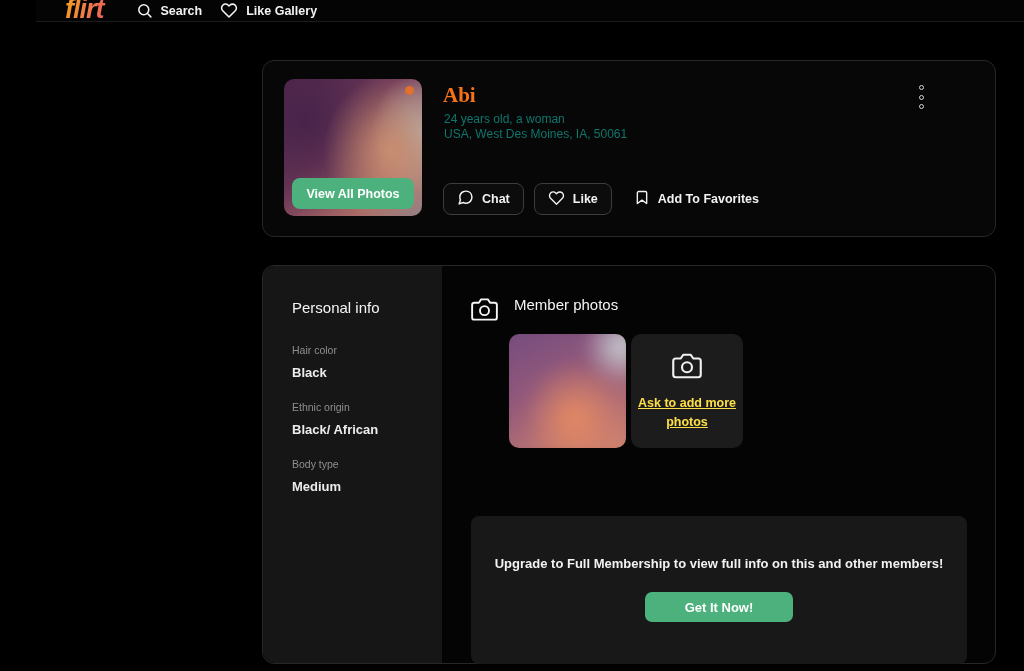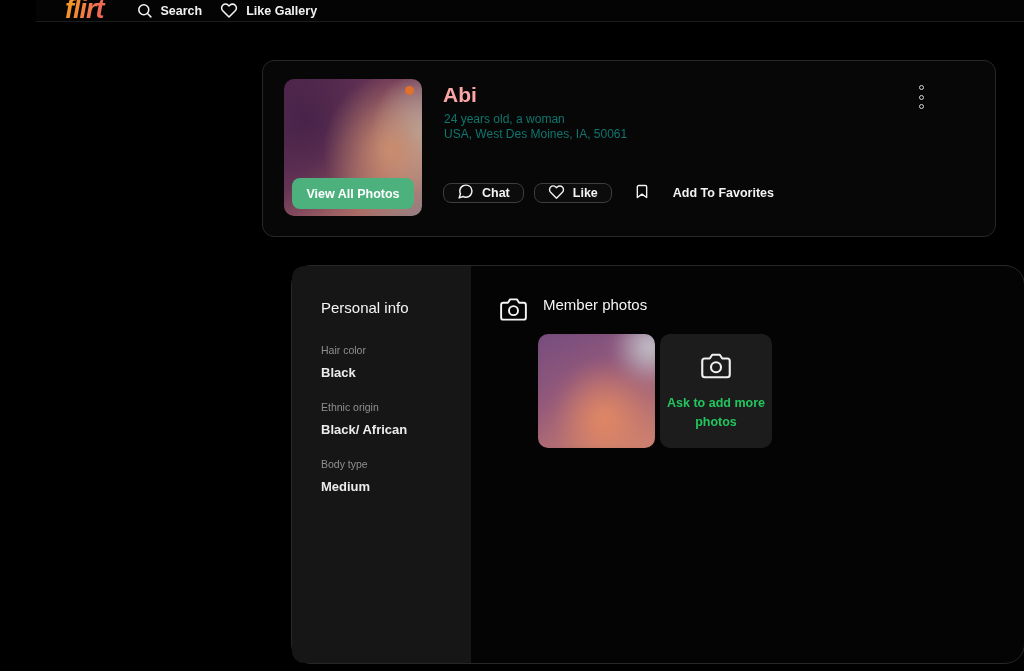--- a/index.html
+++ b/index.html
@@ -43,48 +43,48 @@
   .online-dot {
     position: absolute; right: 8px; top: 7px; width: 9px; height: 9px;
     border-radius: 50%; background: #e0702a;
   }
   .view-all-btn {
     position: absolute; left: 50%; bottom: 7px; transform: translateX(-50%);
     width: 122px; height: 31px; border: none; border-radius: 8px;
     background: #4cb17d; color: #fff; font-size: 12.5px; font-weight: 700;
     font-family: inherit; cursor: pointer; white-space: nowrap;
   }
-  .profile-name { position: absolute; left: 180px; top: 22px; font-size: 21px; font-weight: 600; color: #fca5a5; }
+  .profile-name { position: absolute; left: 180px; top: 22px; font-size: 21px; font-weight: 600; color: #f97316; font-family: Liberation Serif, serif; }
   .profile-sub { position: absolute; left: 181px; font-size: 12px; color: #0f766e; }
   .sub1 { top: 51px; }
   .sub2 { top: 66px; }
   .kebab {
     position: absolute; right: 63px; top: 23px; width: 22px; height: 26px;
     display: flex; flex-direction: column; align-items: center; justify-content: space-between;
     cursor: pointer; padding: 1px 0;
   }
   .kebab span {
     width: 5px; height: 5px; border-radius: 50%;
     border: 1.5px solid #d6d6d6; background: transparent;
   }
   .actions { position: absolute; left: 180px; top: 122px; display: flex; align-items: center; gap: 10px; }
   .action-btn {
-    display: flex; align-items: center; gap: 8px; height: 20px; padding: 0 13px;
+    display: flex; align-items: center; gap: 8px; height: 32px; padding: 0 13px;
     background: #0c0c0c; border: 1px solid #3d3d3d; border-radius: 8px;
     color: #f2f2f2; font-size: 12.5px; font-weight: 700; font-family: inherit; cursor: pointer;
   }
   .action-link {
-    display: flex; align-items: center; gap: 23px; margin-left: 12px;
+    display: flex; align-items: center; gap: 8px; margin-left: 12px;
     color: #f2f2f2; font-size: 12.5px; font-weight: 700; cursor: pointer; background: none; border: none; font-family: inherit;
   }
 
   
   .info-card {
     position: absolute; left: 262px; top: 265px; width: 734px; height: 399px;
-    background: #040404; border: 1px solid #272727; border-radius: 20px; margin-left: 29px;
+    background: #040404; border: 1px solid #272727; border-radius: 12px;
   }
   .sidebar {
     position: absolute; left: 0; top: 0; width: 179px; height: 100%;
     background: #161616; border-radius: 12px 0 0 12px; padding: 33px 20px 0 29px;
   }
   .sidebar-title { font-size: 15px; font-weight: 500; color: #f5f5f5; margin-bottom: 28px; }
   .field { margin-bottom: 21px; }
   .field-label { font-size: 10.5px; color: #8f8f8f; margin-bottom: 9px; }
   .field-value { font-size: 13px; font-weight: 600; color: #ececec; }
 
@@ -103,21 +103,21 @@
     position: absolute; inset: -12px;
     background:
       radial-gradient(70px 80px at 55% 70%, #e58a63 0%, rgba(229,138,99,0) 75%),
       radial-gradient(55px 55px at 88% 18%, #c7ccd1 0%, rgba(199,204,209,0) 70%),
       linear-gradient(155deg, #6f4a80 0%, #94597a 45%, #d98a6d 100%);
     filter: blur(7px);
   }
   .tile-ask {
     width: 112px; height: 114px; border-radius: 10px; background: #1c1c1c;
     display: flex; flex-direction: column; align-items: center; justify-content: center;
-    gap: 10px; cursor: pointer; border: none; color: #22c55e; font-family: inherit;
+    gap: 10px; cursor: pointer; border: none; color: #fde047; font-family: inherit; text-decoration: underline;
   }
   .tile-ask-label { font-size: 12.5px; font-weight: 700; line-height: 1.5; text-align: center; width: 100px; }
 
   .upgrade-card {
     position: absolute; left: 0; top: 250px; width: 496px; height: 148px;
     background: #181818; border-radius: 8px; text-align: center;
   }
   .upgrade-msg {
     position: absolute; top: 40px; left: 0; width: 100%;
     font-size: 13px; font-weight: 700; color: #f2f2f2;
@@ -243,17 +243,21 @@
             <svg width="30" height="30" viewBox="0 0 24 24" fill="none" stroke="#f0f0f0" stroke-width="1.7" stroke-linejoin="round">
               <path d="M23 19a2 2 0 0 1-2 2H3a2 2 0 0 1-2-2V8a2 2 0 0 1 2-2h4l2-3h6l2 3h4a2 2 0 0 1 2 2z"></path>
               <circle cx="12" cy="13" r="4"></circle>
             </svg>
           </span>
           <span class="tile-ask-label">Ask to add more photos</span>
         </button>
       </div>
 
 
+      <div class="upgrade-card">
+        <div class="upgrade-msg">Upgrade to Full Membership to view full info on this and other members!</div>
+        <button class="upgrade-btn">Get It Now!</button>
+      </div>
 
     </div>
   </section>
 
 </div>
 
 </body></html>

